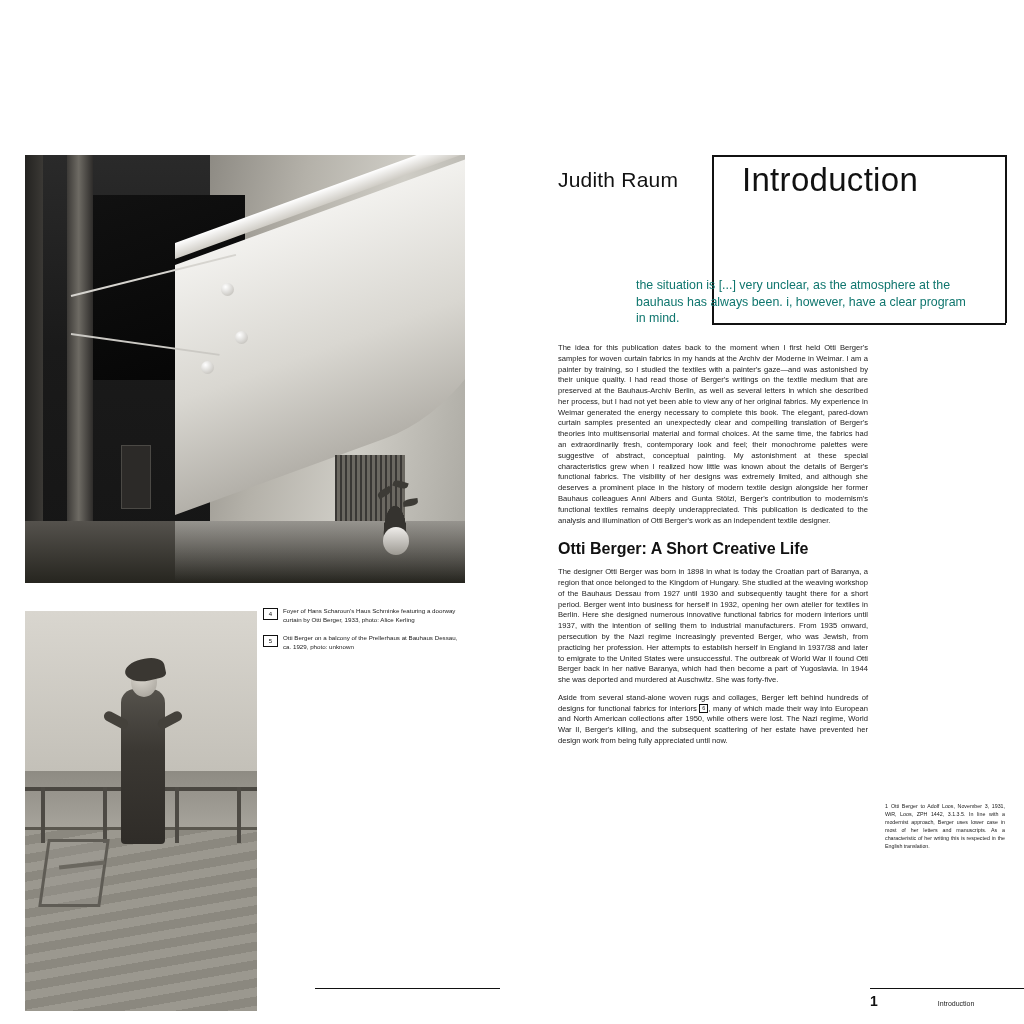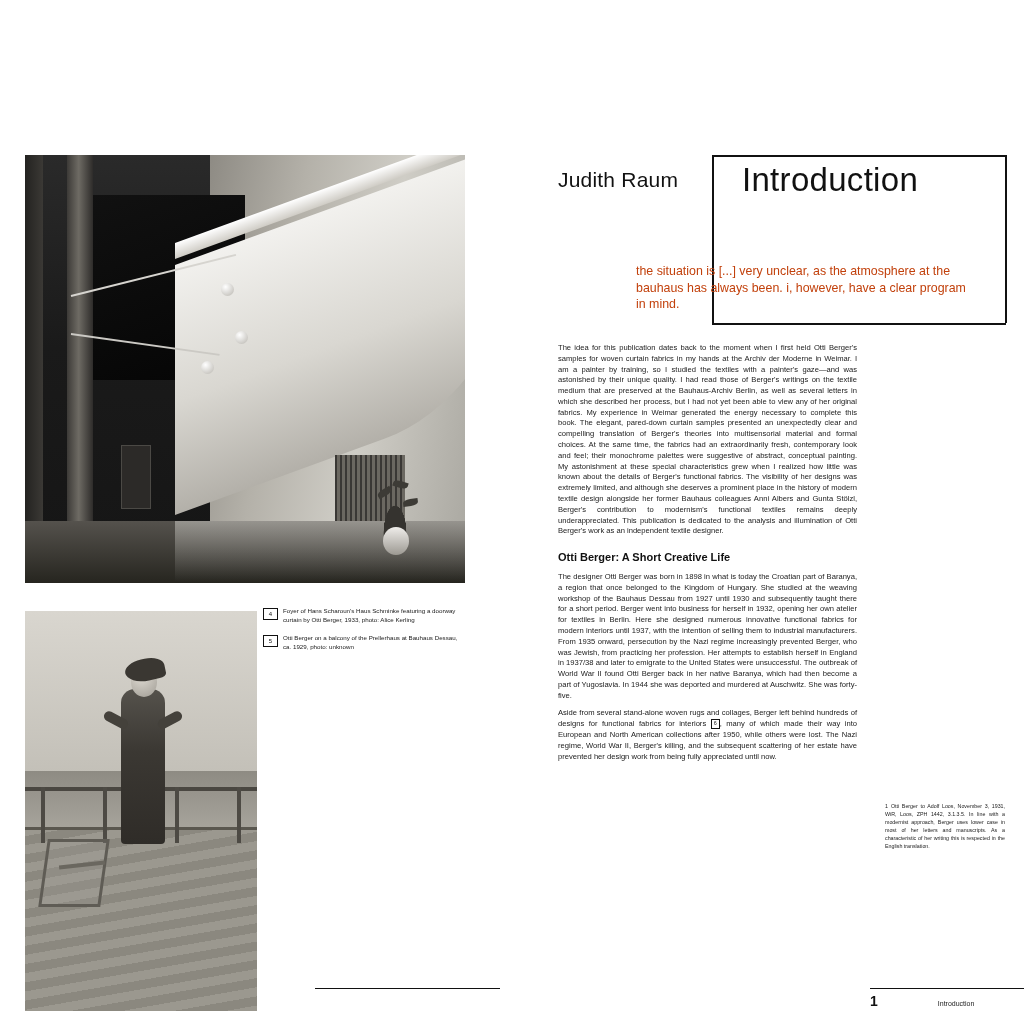--- a/index.html
+++ b/index.html
@@ -305,42 +305,42 @@
     position: absolute;
     left: 172px;
     top: 168px;
     width: 294px;
     height: 1.6px;
     background: #111;
   }
   .pullquote {
     position: absolute;
     left: 96px;
-    top: 108px;
+    top: 122px;
     width: 330px;
     font-size: 12.4px;
     line-height: 1.34;
-    color: #c2410c;
+    color: #0f766e;
   }
 
   .cols {
     position: absolute;
     left: 18px;
     top: 188px;
     width: 310px;
   }
   .body-text {
     font-size: 7.6px;
     line-height: 1.42;
     text-align: justify;
     color: #1a1a1a;
-    margin: 0 11px 7px 0;
+    margin: 0 0 7px 0;
   }
   .section-head {
-    font-size: 11px;
+    font-size: 16px;
     color: #111;
     margin: 14px 0 9px 0;
   }
   .inline-fig {
     display: inline-block;
     border: 1px solid #111;
     font-size: 5.4px;
     line-height: 1;
     padding: 1px 2px;
     vertical-align: 1px;

